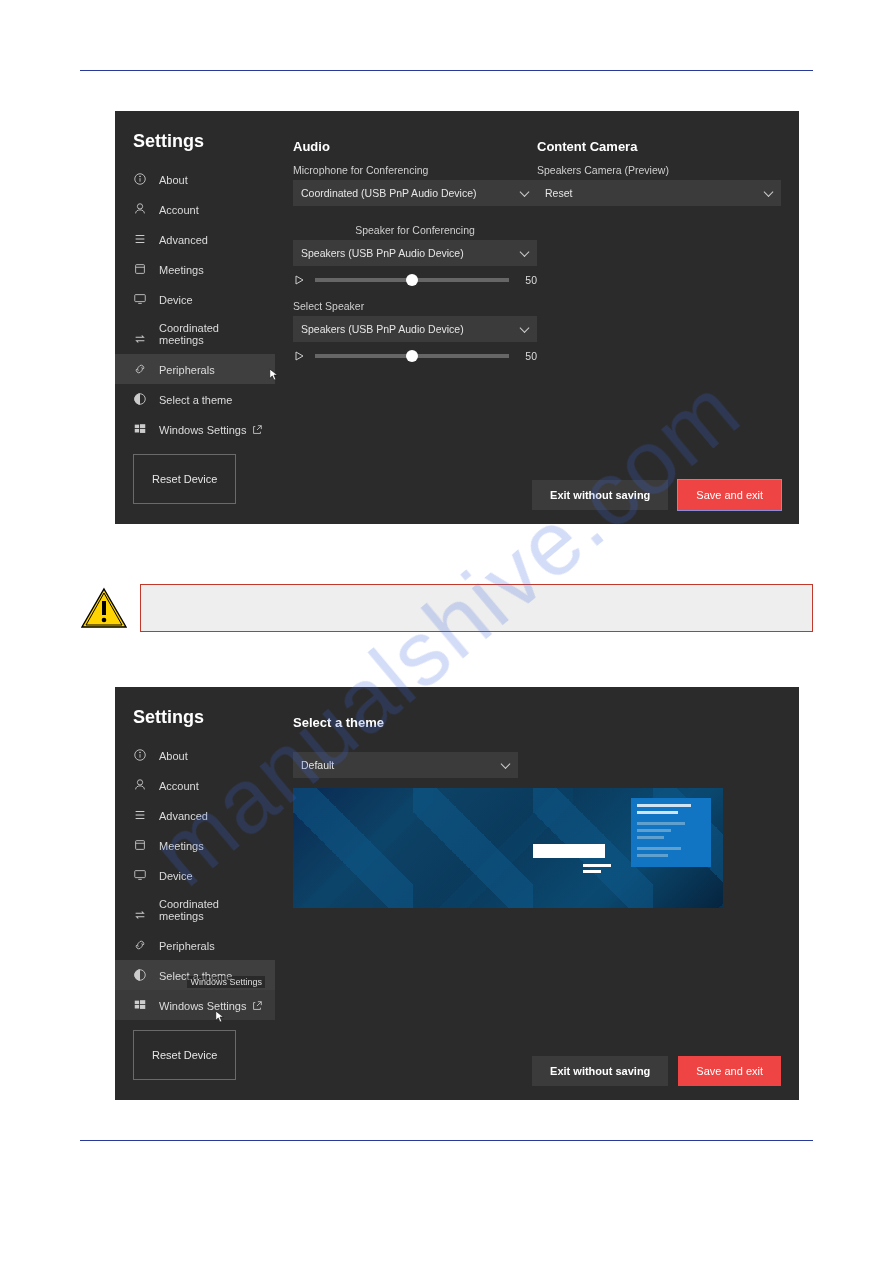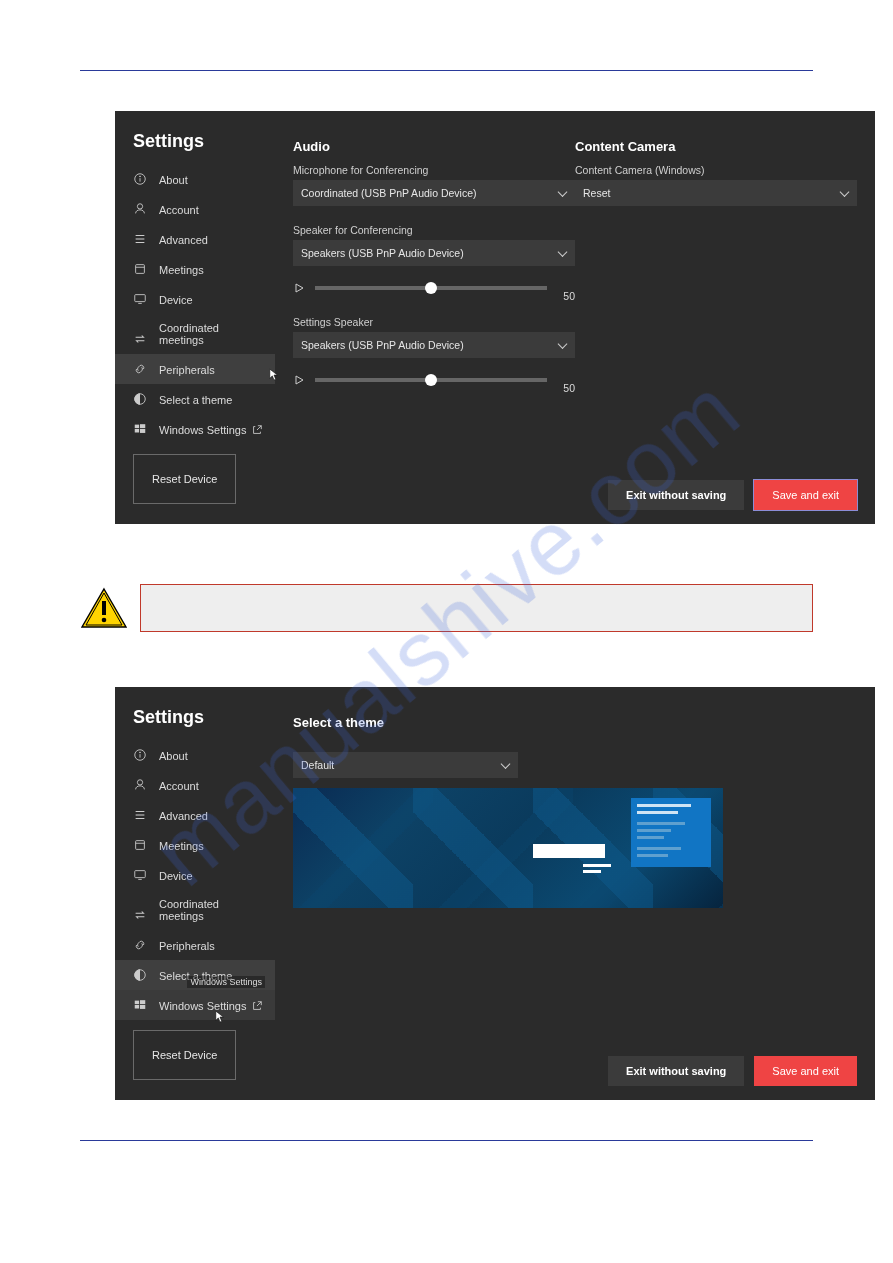--- a/index.html
+++ b/index.html
@@ -10,21 +10,21 @@
     margin: 0 auto;
     padding: 0 40px 40px 40px;
     color: #333;
   }
   .page-rule-top { border-top: 1px solid #2a3a9a; margin: 70px 40px 40px 40px; }
   .page-rule-bottom { border-top: 1px solid #2a3a9a; margin: 40px 40px 20px 40px; }
 
   .settings-panel {
     background: #2b2b2b;
     color: #e6e6e6;
-    width: 760px;
+    width: 684px;
     margin: 0 0 0 75px;
     display: flex;
     font-size: 11px;
     position: relative;
   }
   .sp-sidebar {
     width: 160px;
     padding: 20px 0 20px 0;
     background: #2b2b2b;
   }
@@ -122,21 +122,21 @@
   }
   .slider-thumb {
     position: absolute;
     top: 50%;
     width: 12px; height: 12px;
     border-radius: 50%;
     background: #fff;
     transform: translate(-50%,-50%);
     cursor: pointer;
   }
-  .slider-val { font-size: 10.5px; color: #dcdcdc; width: 18px; text-align: right; margin-top: 16px; }
+  .slider-val { font-size: 10.5px; color: #dcdcdc; width: 18px; text-align: right; }
   .sp-actions {
     position: absolute;
     right: 18px;
     bottom: 14px;
     display: flex;
     gap: 10px;
   }
   .btn {
     border: none;
     padding: 9px 18px;
@@ -333,56 +333,56 @@
   </div>
 
   <div class="sp-main">
     <div class="sp-col">
       <div class="sp-sec-title">Audio</div>
       <div class="sp-label">Microphone for Conferencing</div>
       <div class="sp-select">
           <span>Coordinated (USB PnP Audio Device)</span>
         </div>
 
-      <div class="sp-label" style="margin-top:18px;">Speaker for Conferencing</div>
+      <div class="sp-label" style="margin-top:18px;text-align:center;">Speaker for Conferencing</div>
       <div class="sp-select">
           <span>Speakers (USB PnP Audio Device)</span>
         </div>
       <div class="slider-row">
         <span class="play-ic">
             <svg viewBox="0 0 12 12" fill="none" stroke="#ccc" stroke-width="1">
               <path d="M3 2l7 4-7 4z"></path>
             </svg>
           </span>
         <div class="slider">
             <div class="slider-thumb" style="left:50%;"></div>
           </div>
         <span class="slider-val">50</span>
       </div>
 
-      <div class="sp-label">Settings Speaker</div>
+      <div class="sp-label">Select Speaker</div>
       <div class="sp-select">
           <span>Speakers (USB PnP Audio Device)</span>
         </div>
       <div class="slider-row">
         <span class="play-ic">
             <svg viewBox="0 0 12 12" fill="none" stroke="#ccc" stroke-width="1">
               <path d="M3 2l7 4-7 4z"></path>
             </svg>
           </span>
         <div class="slider">
             <div class="slider-thumb" style="left:50%;"></div>
           </div>
         <span class="slider-val">50</span>
       </div>
     </div>
 
     <div class="sp-col">
       <div class="sp-sec-title">Content Camera</div>
-      <div class="sp-label">Content Camera (Windows)</div>
+      <div class="sp-label">Speakers Camera (Preview)</div>
       <div class="sp-select">
           <span>Reset</span>
         </div>
     </div>
 
     <div class="sp-actions">
       <button class="btn btn-secondary">Exit without saving</button>
       <button class="btn btn-primary highlight">Save and exit</button>
     </div>
   </div>

